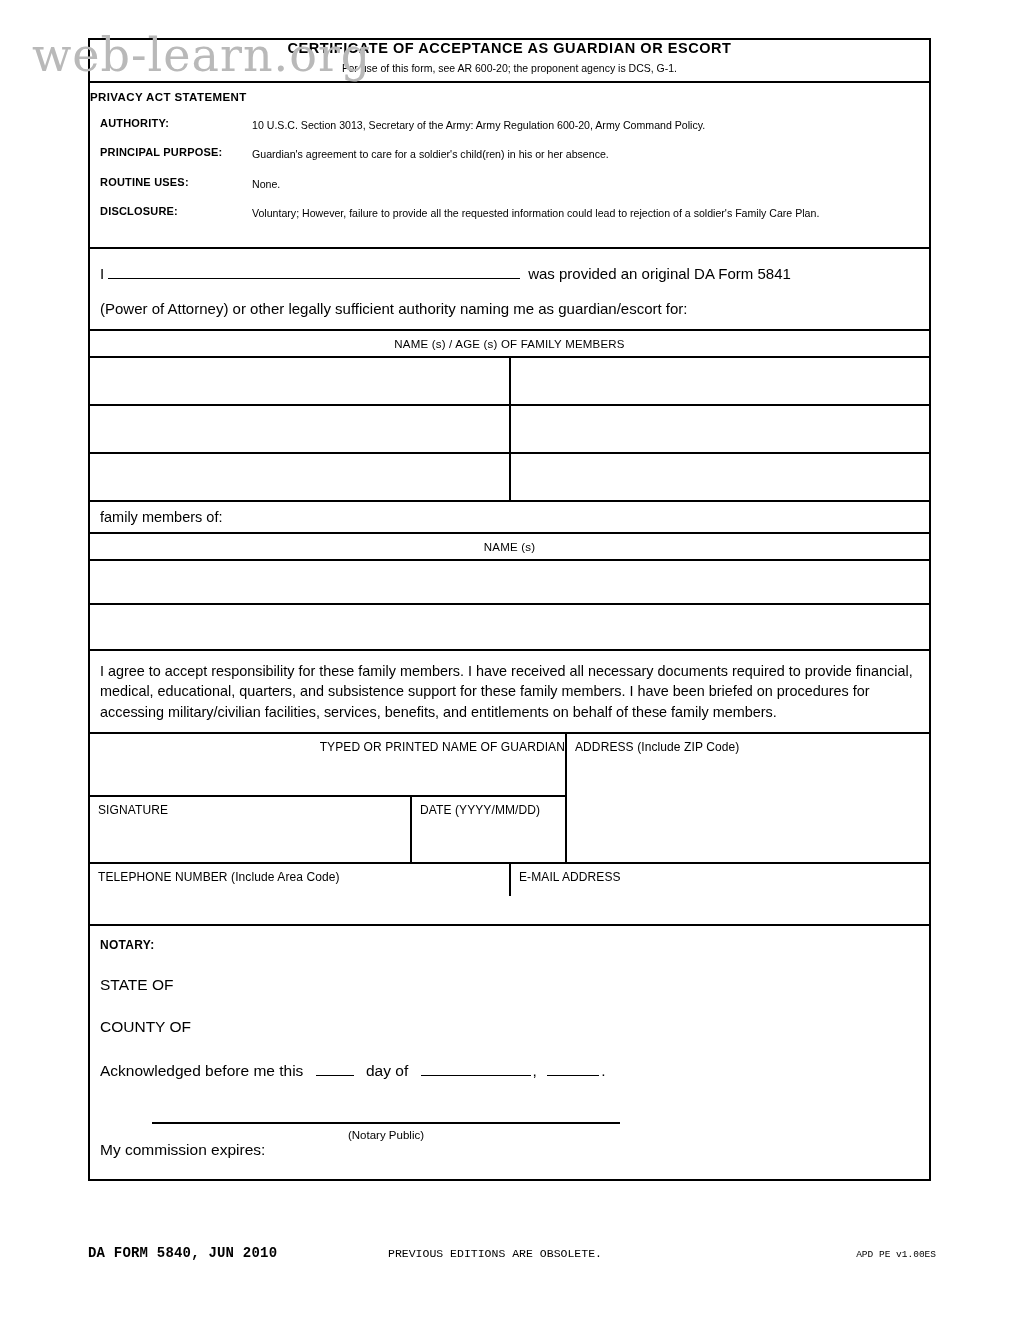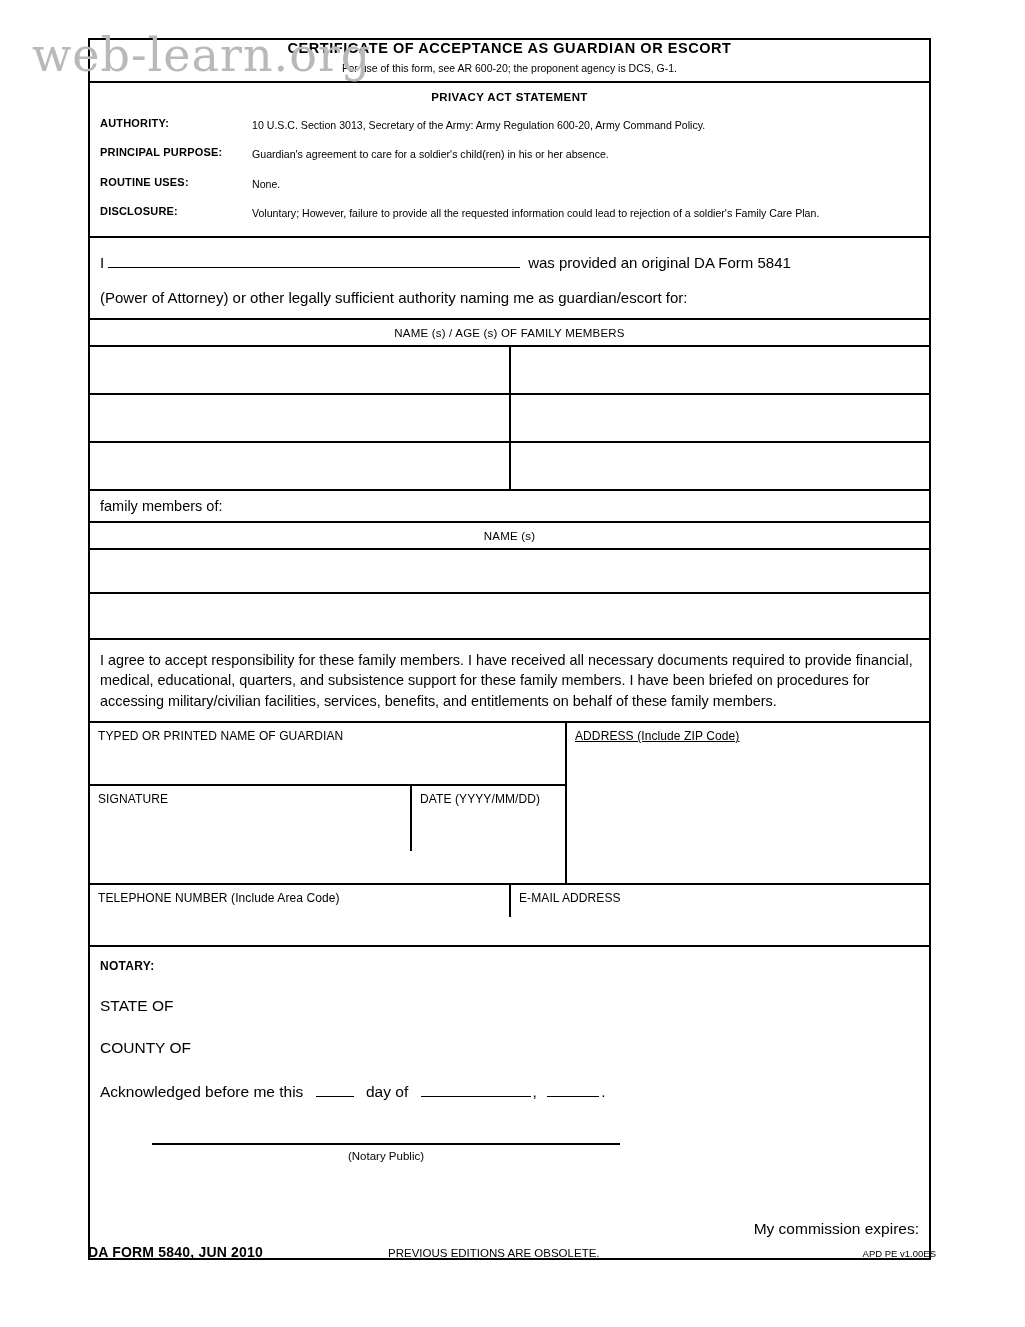--- a/index.html
+++ b/index.html
@@ -58,32 +58,31 @@
     letter-spacing: 0.55px;
   }
   .header-sub {
     font-size: 10.5px;
     margin-top: 6px;
   }
 
   
   .privacy { padding: 8px 0 10px 0; }
   .privacy-title {
-    text-align: center;
     font-size: 11.5px;
     font-weight: bold;
     letter-spacing: 0.4px;
     margin-bottom: 14px;
   }
   .pa-row {
     display: flex;
     margin-bottom: 13px;
     padding: 0 10px 0 10px;
   }
-  .pa-row:last-child { margin-bottom: 4px; }
+  .pa-row:last-child { margin-bottom: 15px; }
   .pa-label {
     width: 152px;
     flex: 0 0 152px;
     font-size: 11px;
     font-weight: bold;
     letter-spacing: 0.2px;
   }
   .pa-value {
     flex: 1;
     font-size: 10.6px;
@@ -161,29 +160,30 @@
   }
   .g-right { flex: 1; }
   .cell-label {
     font-size: 12px;
     padding: 6px 0 0 8px;
     letter-spacing: 0.1px;
   }
   .g-name {
     height: 63px;
     border-bottom: 2.5px solid #000;
+    text-align: right;
   }
   .g-sigrow { display: flex; height: 65px; }
   .g-sig {
     width: 322px;
     flex: 0 0 322px;
     border-right: 2.5px solid #000;
   }
   .g-date { flex: 1; }
-  .g-addr { height: 160px; text-decoration: underline; }
+  .g-addr { height: 128px; }
 
   .contact { display: flex; }
   .c-phone {
     width: 421px;
     flex: 0 0 421px;
     border-right: 2.5px solid #000;
     height: 32px;
   }
   .c-email { flex: 1; height: 60px; }
 
@@ -229,33 +229,32 @@
   .sigline {
     border-bottom: 2.2px solid #000;
     height: 2px;
   }
   .sigcap {
     font-size: 11.5px;
     margin-top: 5px;
   }
   .commission {
     font-size: 15.5px;
-    margin-top: 58px;
     margin-bottom: 6px;
-    text-align: right;
   }
 
   
   .footer {
     position: absolute;
     left: 88px;
     top: 1219px;
     width: 848px;
     display: flex;
     align-items: baseline;
+    font-family: Liberation Mono, monospace;
   }
   .f-form {
     font-size: 14px;
     font-weight: bold;
     letter-spacing: 0.2px;
     width: 300px;
     flex: 0 0 300px;
   }
   .f-prev {
     font-size: 11.5px;

